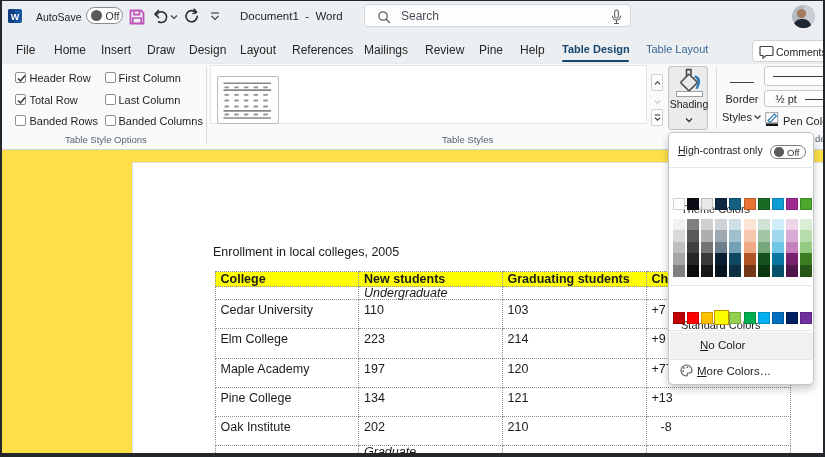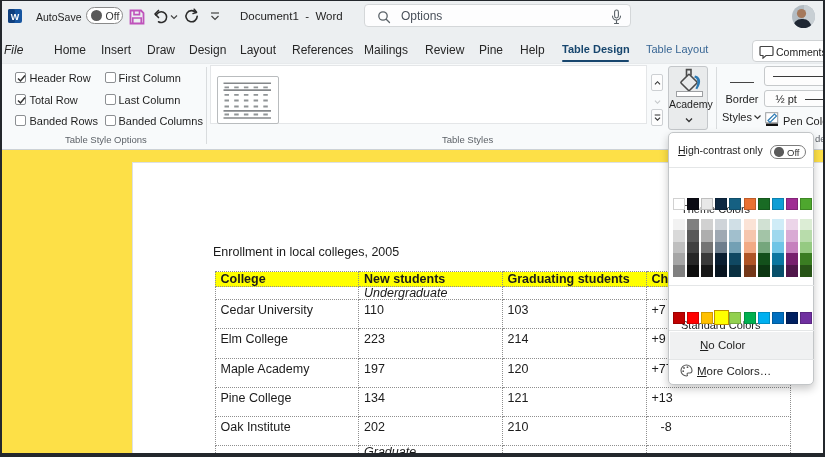--- a/index.html
+++ b/index.html
@@ -102,21 +102,21 @@
     <svg class="abs" style="left:208px; top:11px;" width="10" height="9" viewBox="0 0 10 9">
         <path d="M1 1 h8" stroke="#444" stroke-width="1.2"></path>
         <path d="M1.5 4 L5 7.5 L8.5 4" fill="none" stroke="#444" stroke-width="1.2"></path>
       </svg>
     <span class="tb-txt" style="left:238px; top:9px; font-size:11.5px;">Document1&nbsp;&nbsp;-&nbsp;&nbsp;Word</span>
     <div id="searchbox">
       <svg class="abs" style="left:12px; top:5px;" width="14" height="14" viewBox="0 0 14 14">
           <circle cx="6" cy="6" r="4.2" fill="none" stroke="#5a6268" stroke-width="1.3"></circle>
           <path d="M9.2 9.2 L12.5 12.5" stroke="#5a6268" stroke-width="1.3" stroke-linecap="round"></path>
         </svg>
-      <span id="search-label">Options</span>
+      <span id="search-label">Search</span>
       <svg class="abs" style="left:245px; top:4px;" width="13" height="16" viewBox="0 0 13 16">
           <rect x="4.6" y="1" width="3.8" height="8" rx="1.9" fill="none" stroke="#5a6268" stroke-width="1.1"></rect>
           <path d="M2.5 7 a4 4 0 0 0 8 0 M6.5 11 v3 M4.5 14.5 h4" fill="none" stroke="#5a6268" stroke-width="1.1" stroke-linecap="round"></path>
         </svg>
     </div>
     <svg id="avatar" width="23" height="23" viewBox="0 0 23 23" style="position:absolute; left:790px; top:4px;">
         <defs>
           <clipPath id="avc">
             <circle cx="11.5" cy="11.5" r="11.5"></circle>
           </clipPath>
@@ -124,21 +124,21 @@
         <g clip-path="url(#avc)">
           <rect width="23" height="23" fill="#b3bcc3"></rect>
           <rect x="12" width="11" height="23" fill="#c8cfd4"></rect>
           <circle cx="9.5" cy="8.5" r="4.6" fill="#a5795c"></circle>
           <path d="M0 23 q2.5 -9 9.5 -9 h1.5 q7 0 9 9 z" fill="#1f2733"></path>
         </g>
       </svg>
   </div>
 
   <div id="tabrow">
-    <span class="tab" style="left:2px;font-style:italic;">File</span>
+    <span class="tab" style="left:14px;">File</span>
     <span class="tab" style="left:52px;">Home</span>
     <span class="tab" style="left:99px;">Insert</span>
     <span class="tab" style="left:145px;">Draw</span>
     <span class="tab" style="left:187px;">Design</span>
     <span class="tab" style="left:238px;">Layout</span>
     <span class="tab" style="left:290px;">References</span>
     <span class="tab" style="left:362px;">Mailings</span>
     <span class="tab" style="left:423px;">Review</span>
     <span class="tab" style="left:477px;">Pine</span>
     <span class="tab" style="left:518px;">Help</span>
@@ -205,21 +205,21 @@
     <div class="gbtn" style="top:44.5px;"><svg width="11" height="16" viewBox="0 0 13 16">
           <path d="M3.2 4.5 h6.6 M3.5 7.5 L6.5 10.5 L9.5 7.5" fill="none" stroke="#333" stroke-width="1.3"></path>
         </svg></div>
     <div id="shading-btn">
       <svg class="abs" style="left:6px; top:1px;" width="30" height="25" viewBox="0 0 30 25">
         <rect x="8" y="8.5" width="12" height="12" rx="1" transform="rotate(45 14 14.5)" fill="none" stroke="#4a4a4a" stroke-width="1.6"></rect>
         <path d="M11.5 8.2 V1.6 H16 V7.6" fill="none" stroke="#4a4a4a" stroke-width="1.6"></path>
         <path d="M20 7.5 c5 1 6 5.5 4.5 9.3 c-0.8 2 -1.6 3.3 -2.2 4.4 l-1.9 -0.8 c0.55 -1.3 1.3 -2.7 1.75 -4.5 c0.8 -3.3 -0.35 -5.8 -2.9 -6.4 z" fill="#2d7ab3"></path>
       </svg>
       <div id="shading-bar"></div>
-      <div id="shading-txt">Academy</div>
+      <div id="shading-txt">Shading</div>
       <svg class="abs" style="left:15px; top:50px;" width="10" height="7" viewBox="0 0 10 7">
           <path d="M2 1.5 L5 4.5 L8 1.5" fill="none" stroke="#333" stroke-width="1.3"></path>
         </svg>
     </div>
     <div class="vsep" style="left:713.5px; top:3px; height:62px;"></div>
     <div id="bstyles-line"></div>
     <span class="bs-txt" style="left:722px; top:29px; width:36px; text-align:center;">Border</span>
     <span class="bs-txt" style="left:717px; top:46.5px; width:36px; text-align:center;">Styles</span>
     <svg class="abs" style="left:751px; top:49.5px;" width="9" height="7" viewBox="0 0 9 7">
         <path d="M1.5 1.5 L4.5 4.5 L7.5 1.5" fill="none" stroke="#333" stroke-width="1.2"></path>

